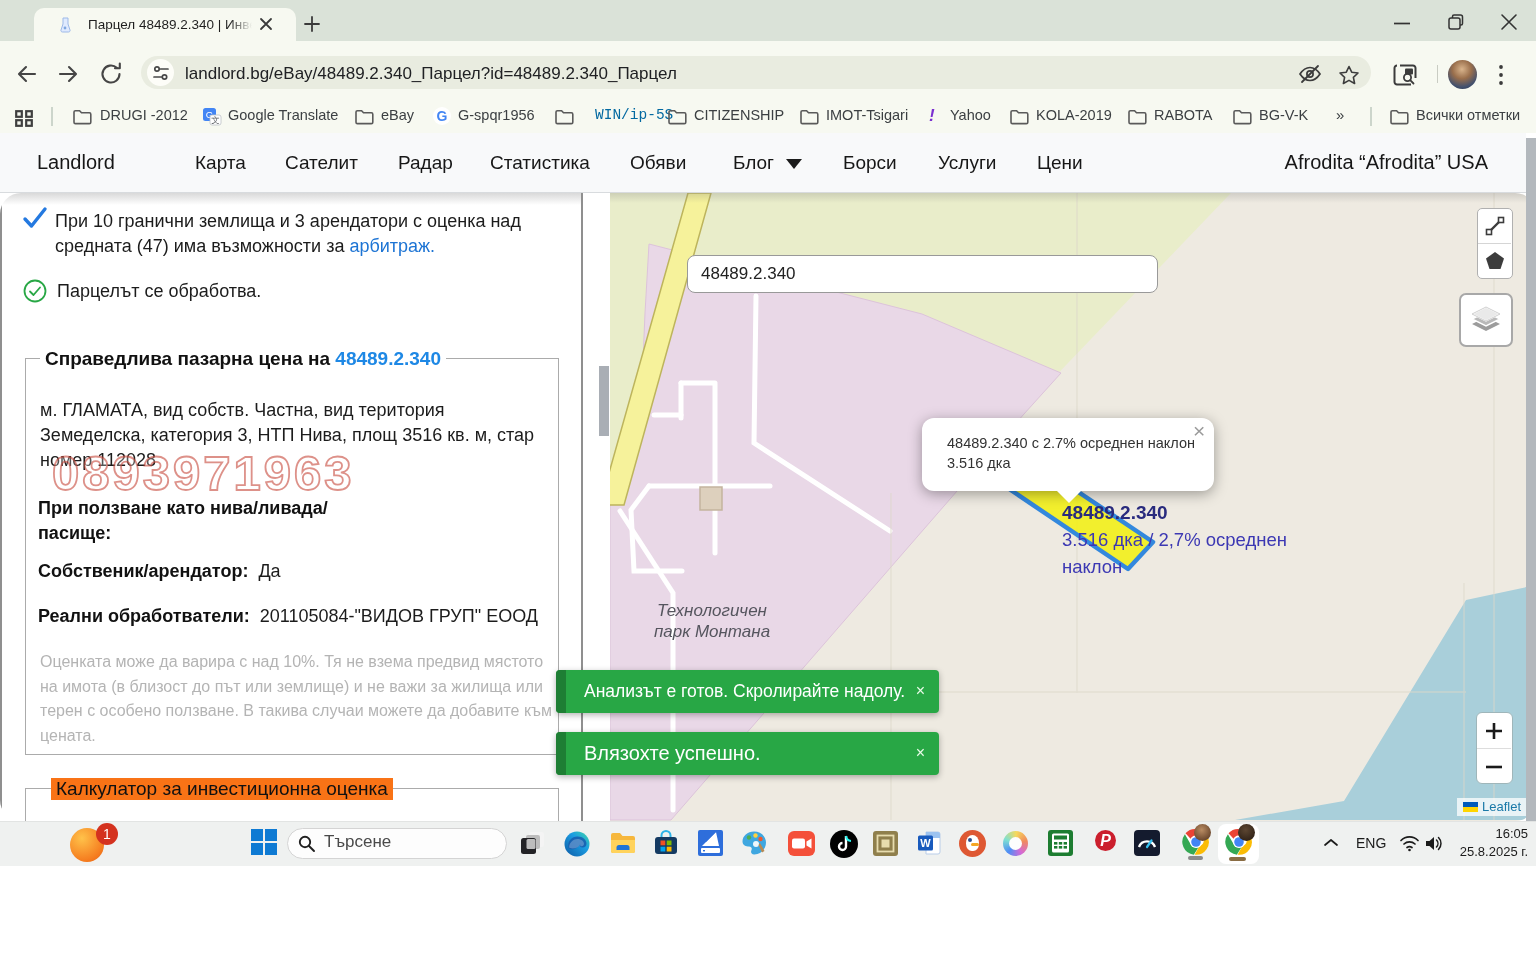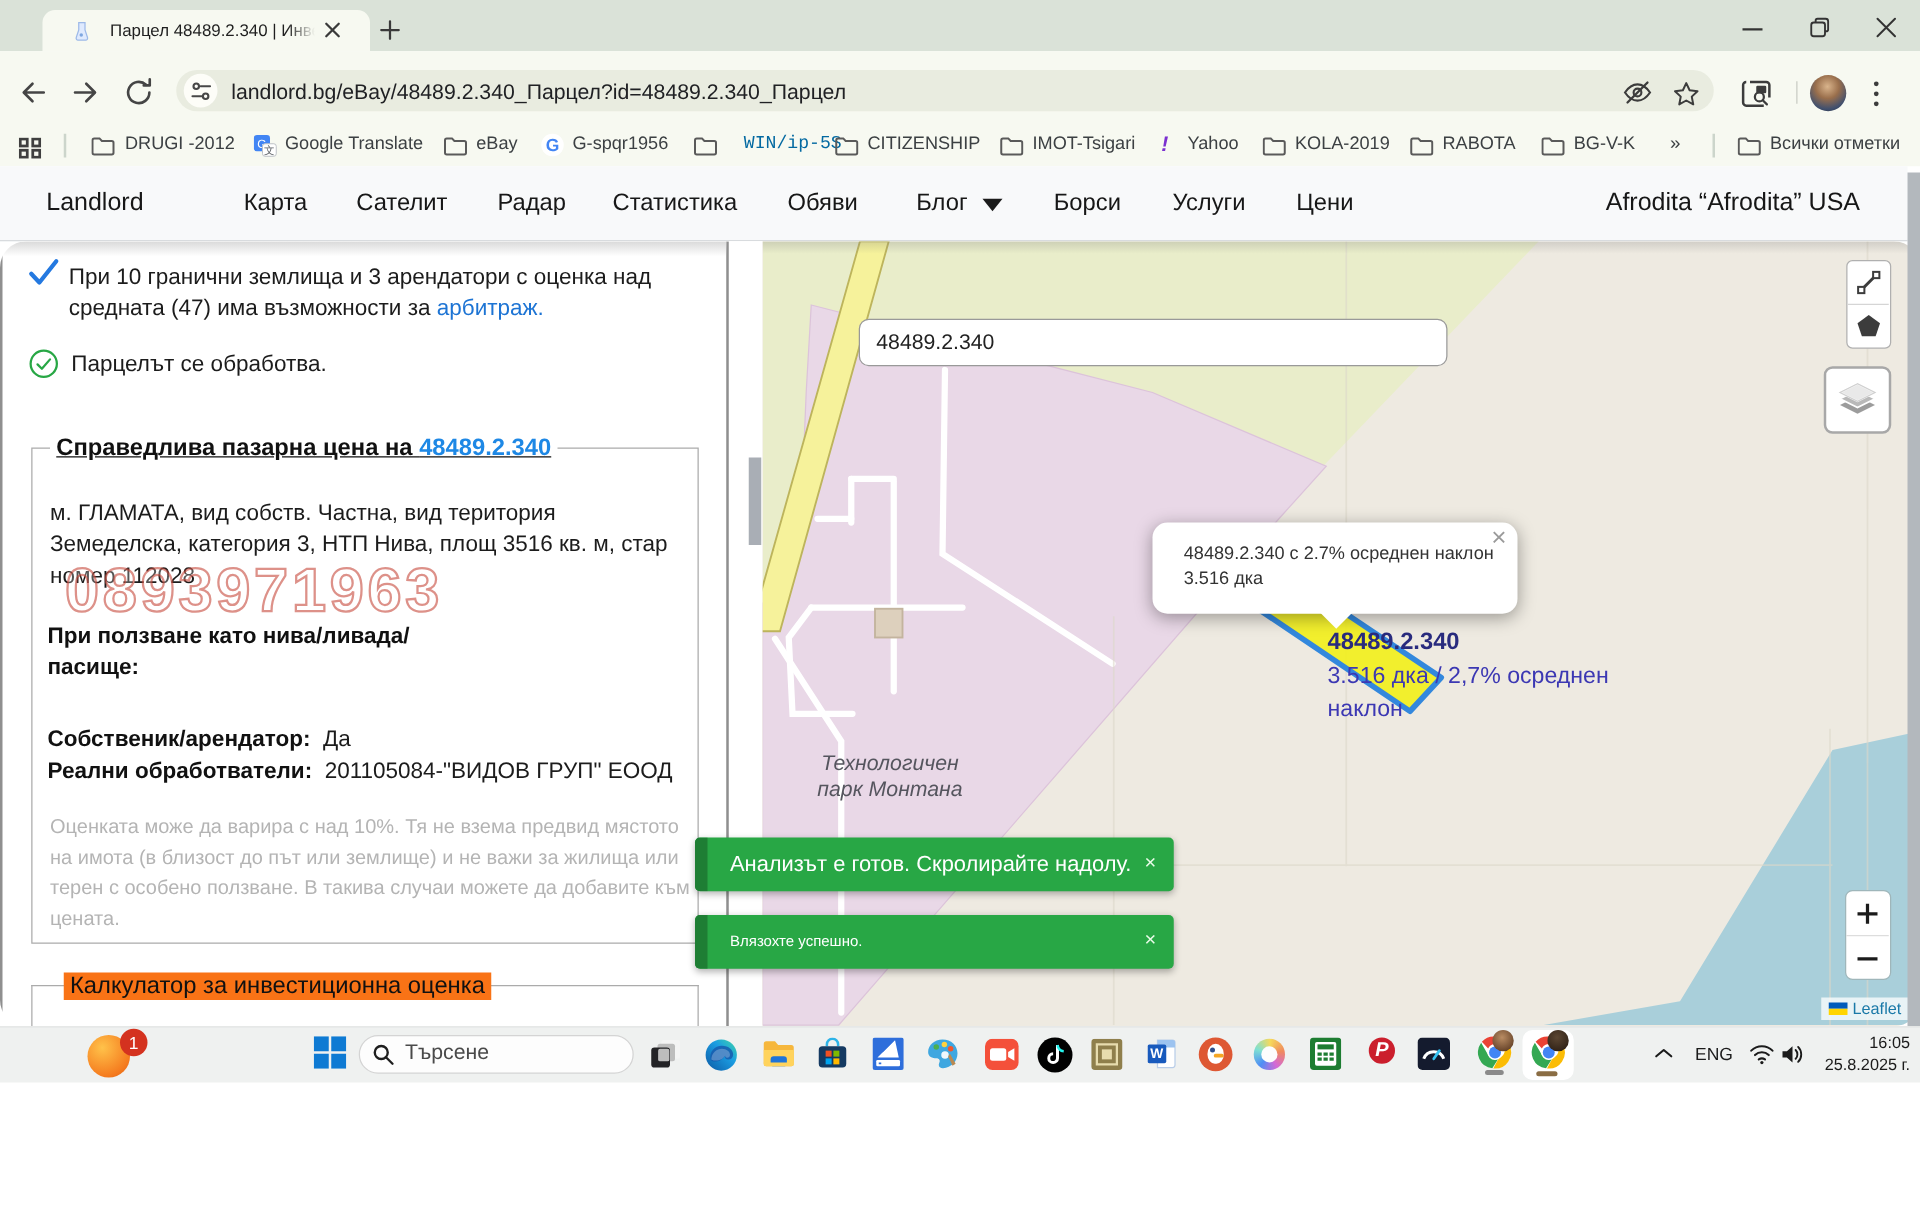--- a/index.html
+++ b/index.html
@@ -179,27 +179,27 @@
         </svg>
       <div class="abs" style="left:55px;top:16px;width:540px;font-size:18px;line-height:25px;color:#1c1c1c;">При 10 гранични землища и 3 арендатори с оценка над<br>средната (47) има възможности за <span style="color:#1d74d4">арбитраж.</span></div>
 
       <svg class="abs" style="left:23px;top:86px;" width="24" height="24" viewBox="0 0 24 24">
           <circle cx="12" cy="12" r="10.5" fill="none" stroke="#28a745" stroke-width="1.8"></circle>
           <path d="M7 12.5 L10.5 16 L17 8.5" fill="none" stroke="#28a745" stroke-width="1.8" stroke-linecap="round" stroke-linejoin="round"></path>
         </svg>
       <div class="abs" style="left:57px;top:88px;font-size:18px;color:#1c1c1c;">Парцелът се обработва.</div>
 
       <div class="abs" style="left:25px;top:165px;width:534px;height:397px;border:1px solid #ababab;"></div>
-      <div class="abs" style="left:40px;top:155px;background:#fff;padding:0 5px;font-size:19px;font-weight:bold;color:#111;text-decoration:underline;">Справедлива пазарна цена на <span style="color:#1e88e5">48489.2.340</span></div>
+      <div class="abs" style="left:40px;top:155px;background:#fff;padding:0 5px;font-size:19px;font-weight:bold;color:#111;">Справедлива пазарна цена на <span style="color:#1e88e5">48489.2.340</span></div>
       <div class="abs" style="left:40px;top:205px;width:545px;font-size:18px;line-height:25px;color:#1c1c1c;">м. ГЛАМАТА, вид собств. Частна, вид територия<br>Земеделска, категория 3, НТП Нива, площ 3516 кв. м, стар<br>номер 112028</div>
 
       <div class="abs" style="left:52px;top:252px;font-size:49px;font-weight:bold;letter-spacing:3px;color:rgba(255,255,255,0.25);-webkit-text-stroke:1.8px rgba(198,72,58,0.6);">0893971963</div>
 
       <div class="abs" style="left:38px;top:303px;width:330px;font-size:18px;line-height:25px;font-weight:bold;color:#111;">При ползване като нива/ливада/<br>пасище:</div>
-      <div class="abs" style="left:38px;top:368px;font-size:18px;font-weight:bold;color:#111;margin-top:20px;">Собственик/арендатор:&nbsp; <span style="font-weight:normal;color:#1c1c1c;">Да</span></div>
+      <div class="abs" style="left:38px;top:368px;font-size:18px;font-weight:bold;color:#111;">Собственик/арендатор:&nbsp; <span style="font-weight:normal;color:#1c1c1c;">Да</span></div>
       <div class="abs" style="left:38px;top:413px;font-size:18px;font-weight:bold;color:#111;">Реални обработватели:&nbsp; <span style="font-weight:normal;color:#1c1c1c;">201105084-"ВИДОВ ГРУП" ЕООД</span></div>
       <div class="abs" style="left:40px;top:457px;width:525px;font-size:16px;line-height:24.5px;color:#b4b4b4;">Оценката може да варира с над 10%. Тя не взема предвид мястото<br>на имота (в близост до път или землище) и не важи за жилища или<br>терен с особено ползване. В такива случаи можете да добавите към<br>цената.</div>
 
       <div class="abs" style="left:25px;top:595px;width:534px;height:60px;border:1px solid #ababab;border-bottom:none;"></div>
       <div class="abs" style="left:51px;top:585px;background:#f97316;padding:0 5px;font-size:19px;font-weight:normal;color:#111;">Калкулатор за инвестиционна оценка</div>
 
       <div class="abs" style="left:599px;top:173px;width:10px;height:70px;background:#a9aeb5;"></div>
     </div>
 
     <div class="abs" style="left:610px;top:0;width:926px;height:628px;background:#eeeae1;overflow:hidden;">
@@ -283,21 +283,21 @@
 
   <div class="abs" style="left:1526px;top:138px;width:10px;height:683px;background:#b3b8bd;"></div>
 
   <div class="abs" style="left:556px;top:670px;width:383px;height:43px;background:#28a745;border-radius:4px;box-shadow:0 2px 6px rgba(0,0,0,.3);overflow:hidden;">
     <div class="abs" style="left:0;top:0;width:10px;height:43px;background:#1e7e34;"></div>
     <div class="abs" style="left:28px;top:0;height:43px;line-height:42px;font-size:17.5px;color:#fff;">Анализът е готов. Скролирайте надолу.</div>
     <div class="abs" style="right:14px;top:0;height:43px;line-height:41px;font-size:16px;color:#eafce9;">×</div>
   </div>
   <div class="abs" style="left:556px;top:732px;width:383px;height:43px;background:#28a745;border-radius:4px;box-shadow:0 2px 6px rgba(0,0,0,.3);overflow:hidden;">
     <div class="abs" style="left:0;top:0;width:10px;height:43px;background:#1e7e34;"></div>
-    <div class="abs" style="left:28px;top:0;height:27px;line-height:42px;font-size:12px;color:#fff;">Влязохте успешно.</div>
+    <div class="abs" style="left:28px;top:0;height:27px;line-height:42px;font-size:20px;color:#fff;">Влязохте успешно.</div>
     <div class="abs" style="right:14px;top:0;height:43px;line-height:41px;font-size:16px;color:#eafce9;">×</div>
   </div>
 
   <div id="taskbar" class="abs" style="left:0;top:821px;width:1536px;height:45px;background:#eff1f0;border-top:1px solid #e2e4e3;">
     
     <div class="abs" style="left:70px;top:6px;width:34px;height:34px;border-radius:50%;background:radial-gradient(circle at 35% 30%,#ffc24a,#f57c1f 70%,#e05d12);"></div>
     <div class="abs" style="left:96px;top:1px;width:22px;height:22px;border-radius:50%;background:#d4321f;color:#fff;font-size:14px;text-align:center;line-height:22px;">1</div>
     <svg class="abs" style="left:251px;top:7px;" width="26" height="26" viewBox="0 0 26 26">
         <g fill="#0e7ad3">
           <rect x="0" y="0" width="12" height="12"></rect>

